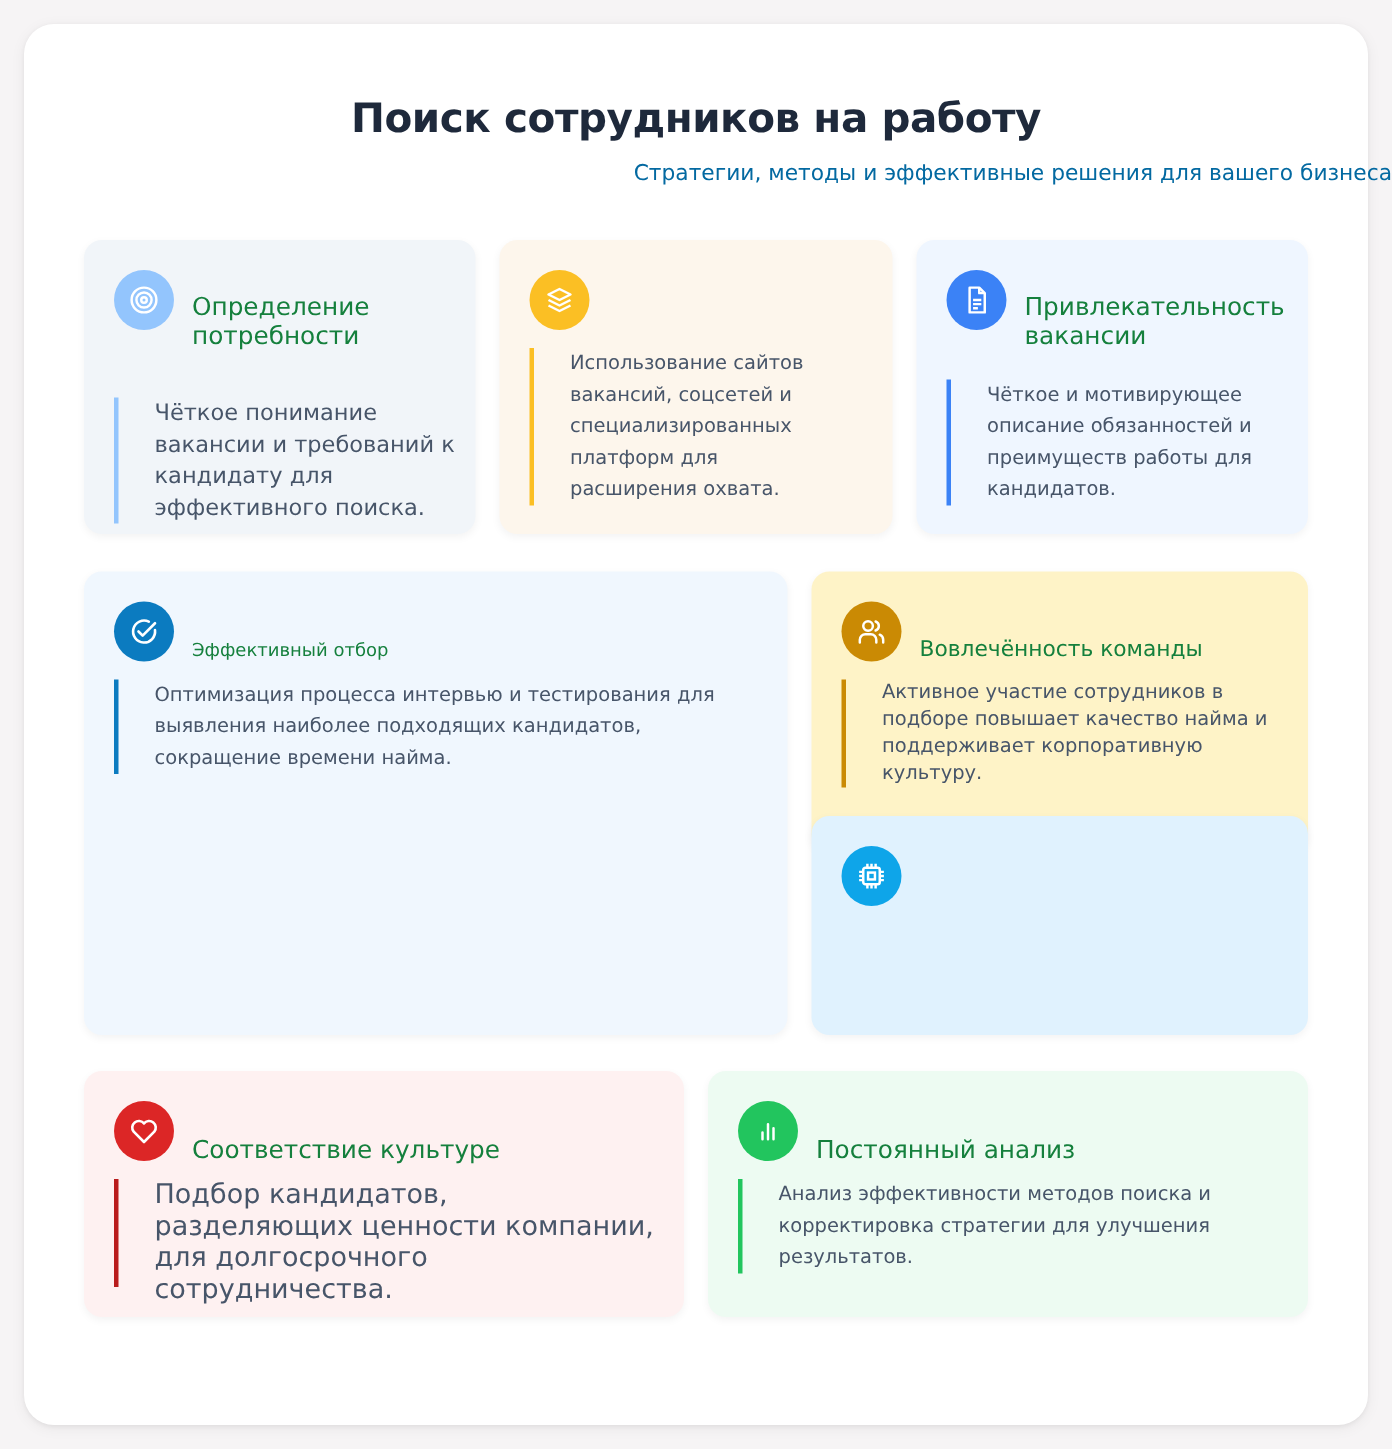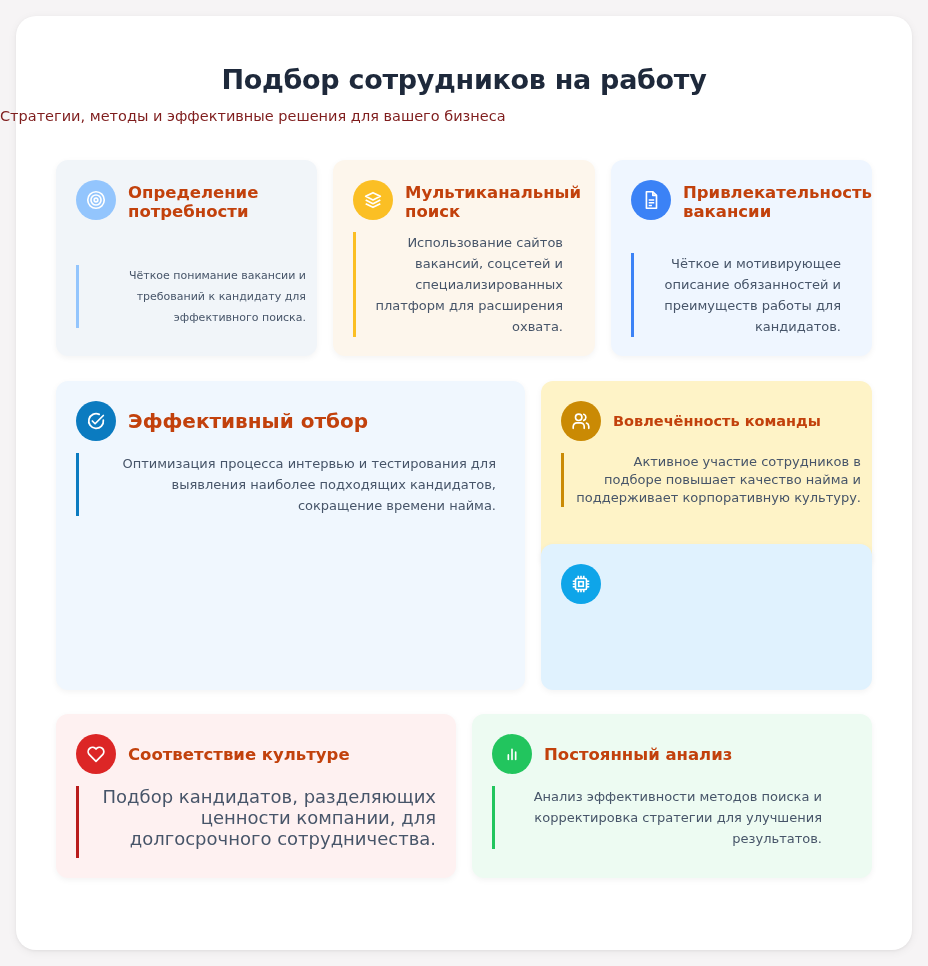--- a/index.html
+++ b/index.html
@@ -22,79 +22,78 @@
     position: absolute;
     left: 0; top: 64px; width: 928px;
     text-align: center;
     font-size: 27px; font-weight: bold;
     color: #1e293b;
     letter-spacing: -0.3px;
   }
   .subtitle {
     position: absolute;
     left: 0; top: 108px; width: 928px;
-    text-align: left;
+    text-align: right;
     font-size: 14.5px;
-    color: #7f1d1d;
+    color: #0369a1;
   }
   .card {
     position: absolute;
     border-radius: 12px;
     box-shadow: 0 2px 6px rgba(0,0,0,0.05);
   }
   .icon {
     position: absolute;
     width: 40px; height: 40px;
     border-radius: 50%;
     display: flex; align-items: center; justify-content: center;
   }
   .icon svg { width: 22px; height: 22px; }
   .ctitle {
     position: absolute;
-    font-weight: bold;
-    color: #c2410c;
+    font-weight: normal;
+    color: #15803d;
     line-height: 19px;
+    margin-top: 12px;
   }
   .cdesc {
     position: absolute;
     border-left: 3px solid;
-    padding-left: 12px;
+    padding-left: 24px;
     color: #475569;
-    text-align: right;
   }
 </style>
 </head>
 <body>
 
 <div class="sheet"></div>
 
-<div class="title">Подбор сотрудников на работу</div>
+<div class="title">Поиск сотрудников на работу</div>
 <div class="subtitle">Стратегии, методы и эффективные решения для вашего бизнеса</div>
 
 <div class="card" style="left:56px; top:160px; width:261px; height:196px; background:#f1f5f9;">
   <div class="icon" style="left:20px; top:20px; background:#93c5fd;">
     <svg viewBox="0 0 24 24" fill="none" stroke="#fff" stroke-width="1.8">
       <circle cx="12" cy="12" r="9"></circle>
         <circle cx="12" cy="12" r="5.5"></circle>
         <circle cx="12" cy="12" r="2"></circle>
     </svg>
   </div>
   <div class="ctitle" style="left:72px; top:23px; width:180px; font-size:16.5px;">Определение потребности</div>
-  <div class="cdesc" style="left:20px; top:105px; width:230px; font-size:11px; line-height:21px; border-color:#93c5fd;">Чёткое понимание вакансии и требований к кандидату для эффективного поиска.</div>
+  <div class="cdesc" style="left:20px; top:105px; width:230px; font-size:15px; line-height:21px; border-color:#93c5fd;">Чёткое понимание вакансии и требований к кандидату для эффективного поиска.</div>
 </div>
 
 <div class="card" style="left:333px; top:160px; width:262px; height:196px; background:#fdf6ec;">
   <div class="icon" style="left:20px; top:20px; background:#fbbf24;">
     <svg viewBox="0 0 24 24" fill="none" stroke="#fff" stroke-width="1.8" stroke-linejoin="round">
       <path d="M12 4 L20 8 L12 12 L4 8 Z"></path>
         <path d="M4 12 L12 16 L20 12"></path>
         <path d="M4 16 L12 20 L20 16"></path>
     </svg>
   </div>
-  <div class="ctitle" style="left:72px; top:23px; width:185px; font-size:16.5px;">Мультиканальный поиск</div>
   <div class="cdesc" style="left:20px; top:72px; width:210px; font-size:13px; line-height:21px; border-color:#fbbf24;">Использование сайтов вакансий, соцсетей и специализированных платформ для расширения охвата.</div>
 </div>
 
 <div class="card" style="left:611px; top:160px; width:261px; height:196px; background:#eff6ff;">
   <div class="icon" style="left:20px; top:20px; background:#3b82f6;">
     <svg viewBox="0 0 24 24" fill="none" stroke="#fff" stroke-width="1.8" stroke-linejoin="round">
       <path d="M7 3 H14 L18 7 V21 H7 Z"></path>
         <path d="M14 3 V7 H18"></path>
         <path d="M9.5 12 H15.5 M9.5 15 H15.5 M9.5 18 H13"></path>
     </svg>
@@ -103,21 +102,21 @@
   <div class="cdesc" style="left:20px; top:93px; width:210px; font-size:13px; line-height:21px; border-color:#3b82f6;">Чёткое и мотивирующее описание обязанностей и преимуществ работы для кандидатов.</div>
 </div>
 
 <div class="card" style="left:56px; top:381px; width:469px; height:309px; background:#f0f7fe;">
   <div class="icon" style="left:20px; top:20px; background:#0b7bc0;">
     <svg viewBox="0 0 24 24" fill="none" stroke="#fff" stroke-width="1.9" stroke-linecap="round" stroke-linejoin="round">
       <path d="M20 11 A8 8 0 1 1 15.5 4.8"></path>
         <path d="M8 12 L11 15 L20 6"></path>
     </svg>
   </div>
-  <div class="ctitle" style="left:72px; top:31px; width:380px; font-size:20px;">Эффективный отбор</div>
+  <div class="ctitle" style="left:72px; top:31px; width:380px; font-size:12px;">Эффективный отбор</div>
   <div class="cdesc" style="left:20px; top:72px; width:420px; font-size:13px; line-height:21px; border-color:#0b7bc0;">Оптимизация процесса интервью и тестирования для выявления наиболее подходящих кандидатов, сокращение времени найма.</div>
 </div>
 
 <div class="card" style="left:541px; top:381px; width:331px; height:187px; background:#fef3c7;">
   <div class="icon" style="left:20px; top:20px; background:#ca8a04;">
     <svg viewBox="0 0 24 24" fill="none" stroke="#fff" stroke-width="1.8" stroke-linecap="round">
       <circle cx="9.5" cy="8" r="3.5"></circle>
         <path d="M3.5 20 V18 A4 4 0 0 1 7.5 14 H11.5 A4 4 0 0 1 15.5 18 V20"></path>
       <path d="M15 4.7 A3.5 3.5 0 0 1 15 11.3"></path>
         <path d="M18 14.3 A4 4 0 0 1 20.5 18 V20"></path>

